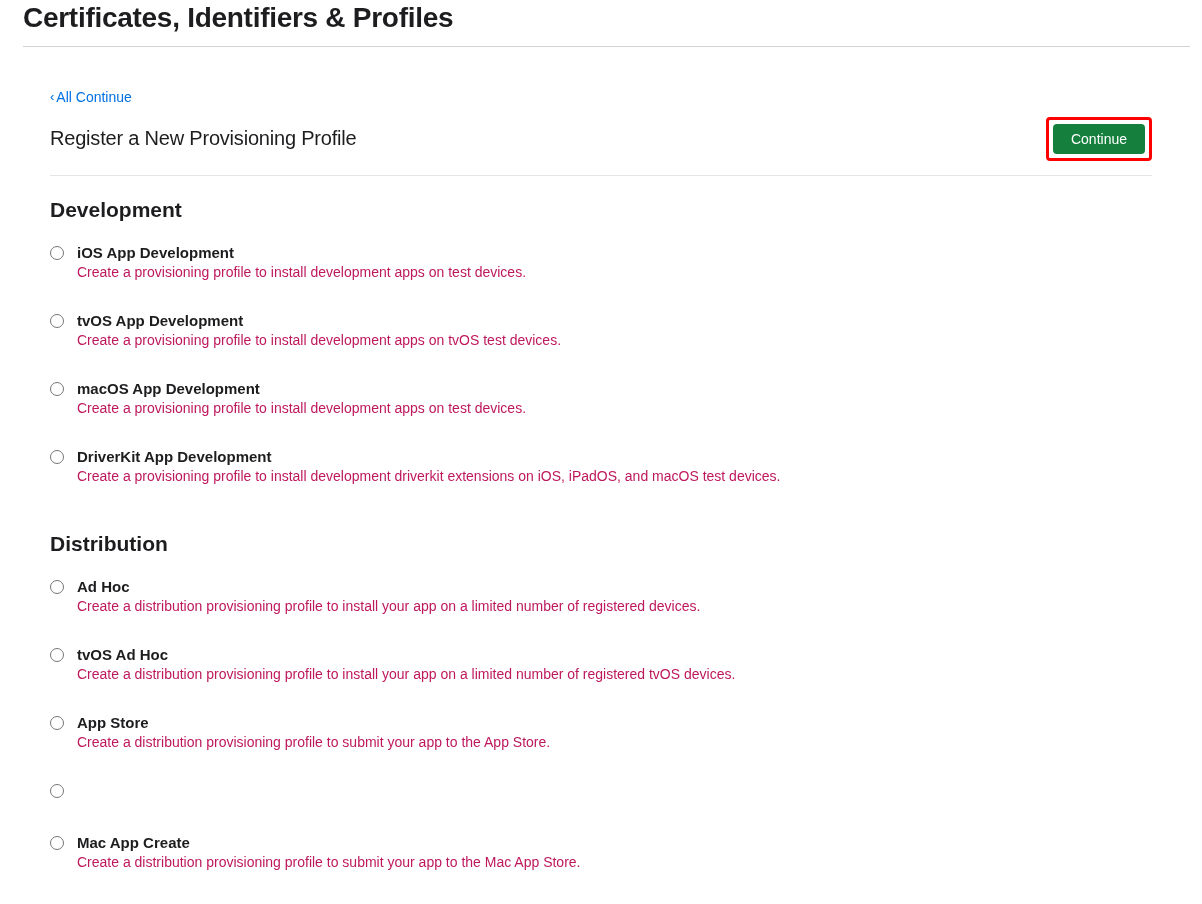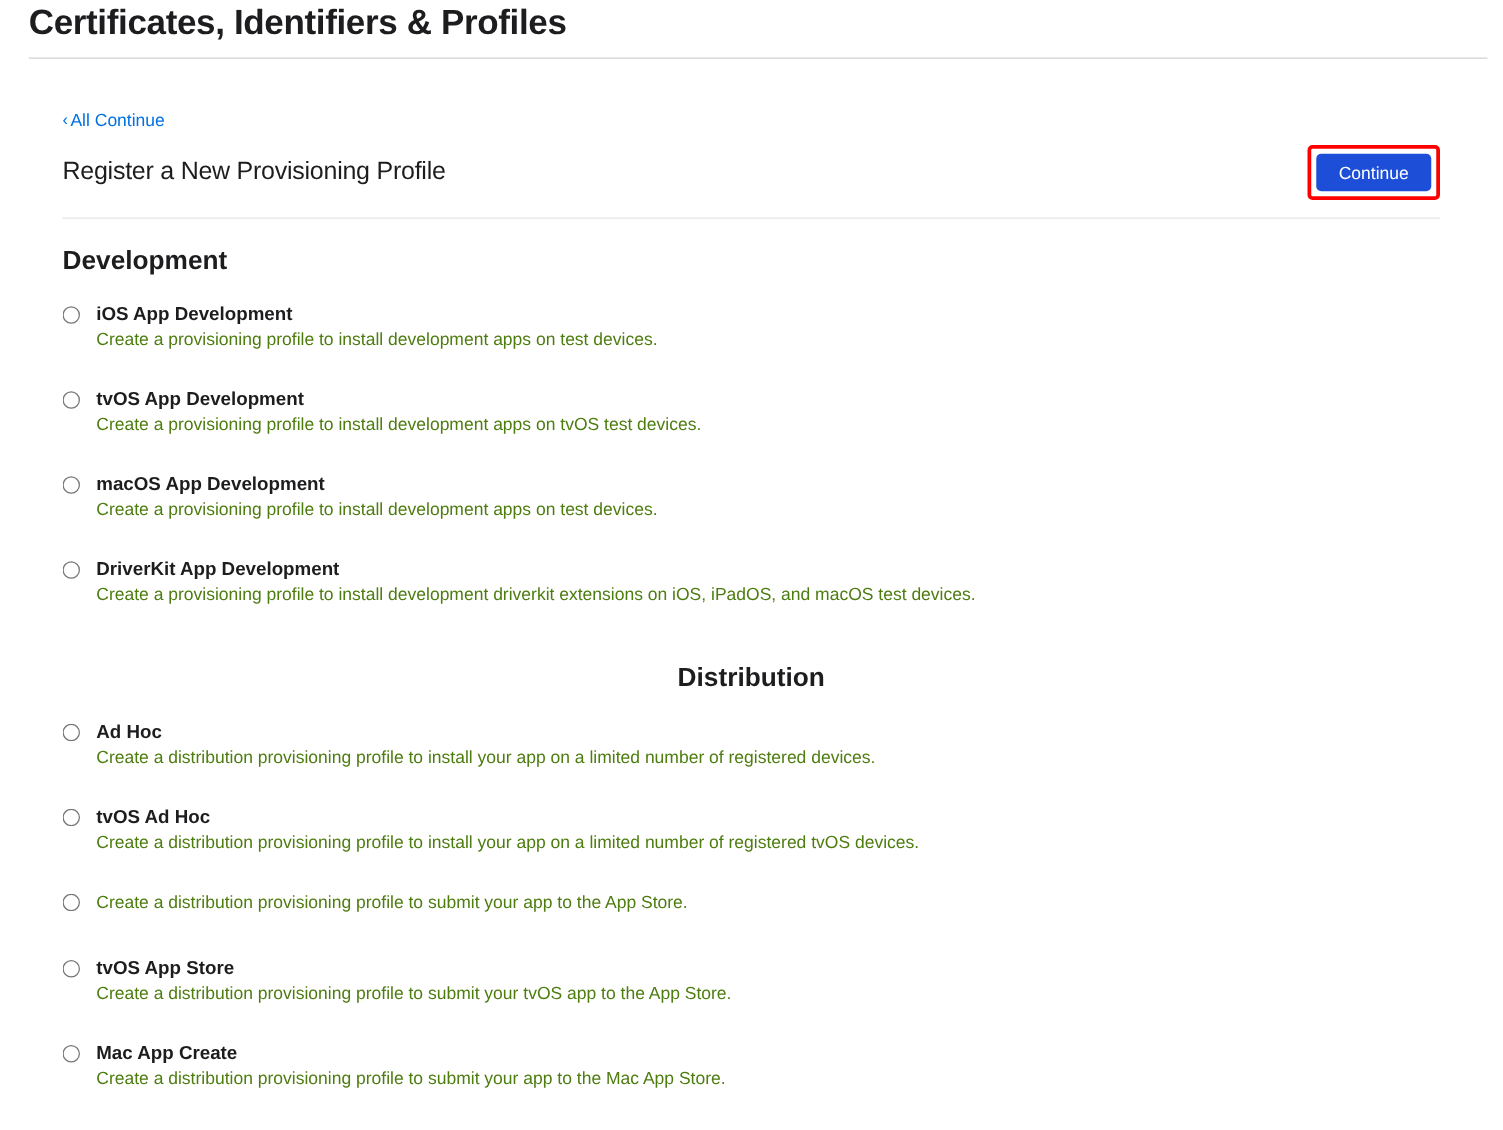--- a/index.html
+++ b/index.html
@@ -54,38 +54,37 @@
       font-size: 20px;
       font-weight: 400;
       letter-spacing: -0.01em;
     }
     .continue-wrap {
       padding: 4px;
       border: 3px solid #ff0000;
       border-radius: 4px;
     }
     .continue-btn {
-      background: #1d4ed8;
+      background: #15803d;
       color: #fff;
       border: none;
       border-radius: 4px;
       padding: 7px 18px;
       font-size: 14px;
       font-weight: 400;
       cursor: pointer;
     }
     .section-heading {
       font-size: 21px;
       font-weight: 700;
       margin-top: 8px;
       margin-bottom: 20px;
     }
     .section-heading.dist {
       margin-top: 46px;
-      text-align: center;
     }
     .option-row {
       display: flex;
       align-items: flex-start;
       gap: 13px;
       margin-bottom: 28px;
       padding: 2px 0;
     }
     .option-row .radio-col {
       flex: 0 0 auto;
@@ -97,21 +96,21 @@
       accent-color: #0071e3;
       cursor: pointer;
     }
     .option-title {
       font-size: 15px;
       font-weight: 600;
       margin-bottom: 3px;
     }
     .option-desc {
       font-size: 14px;
-      color: #4d7c0f;
+      color: #be185d;
       font-weight: 400;
     }
   </style>
 </head>
 <body>
 
 <div class="page-main">
   <h1 class="main-title">Certificates, Identifiers &amp; Profiles</h1>
 
   <div class="content">
@@ -177,30 +176,27 @@
       <span class="radio-col"><input type="radio" name="profileType" style=""></span>
       <span>
         <div class="option-title">tvOS Ad Hoc</div>
         <div class="option-desc">Create a distribution provisioning profile to install your app on a limited number of registered tvOS devices.</div>
       </span>
     </label>
 
     <label class="option-row">
       <span class="radio-col"><input type="radio" name="profileType" style=""></span>
       <span>
+        <div class="option-title">App Store</div>
         <div class="option-desc">Create a distribution provisioning profile to submit your app to the App Store.</div>
       </span>
     </label>
 
     <label class="option-row">
       <span class="radio-col"><input type="radio" name="profileType" style=""></span>
-      <span>
-        <div class="option-title">tvOS App Store</div>
-        <div class="option-desc">Create a distribution provisioning profile to submit your tvOS app to the App Store.</div>
-      </span>
     </label>
 
     <label class="option-row">
       <span class="radio-col"><input type="radio" name="profileType" style=""></span>
       <span>
         <div class="option-title">Mac App Create</div>
         <div class="option-desc">Create a distribution provisioning profile to submit your app to the Mac App Store.</div>
       </span>
     </label>
 

